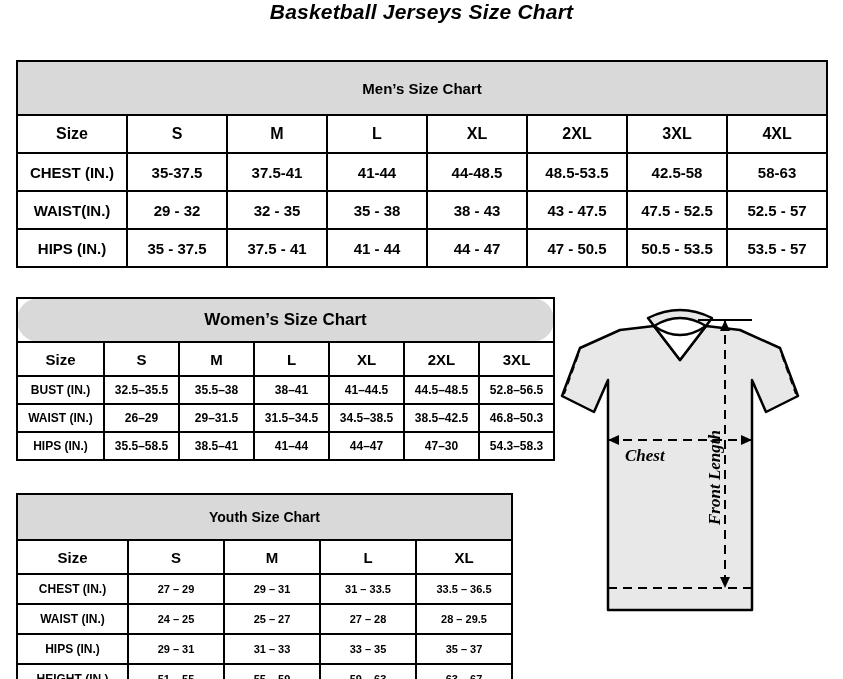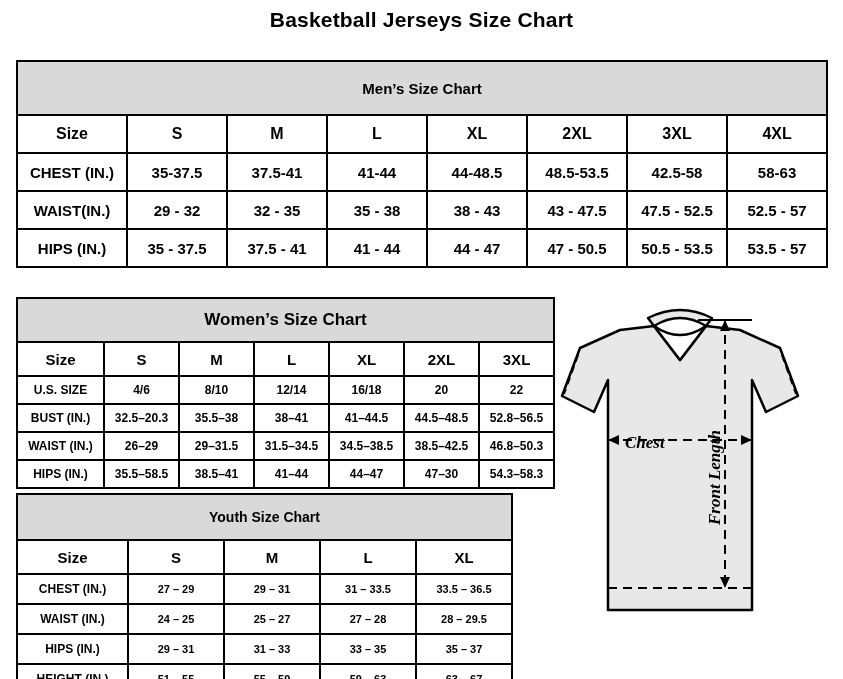--- a/index.html
+++ b/index.html
@@ -13,22 +13,22 @@
     font-family: "Liberation Sans", sans-serif;
     color: #000000;
     position: relative;
     overflow: hidden;
   }
   .page-title {
     text-align: center;
     font-size: 21px;
     font-weight: bold;
     letter-spacing: 0.2px;
-    padding-top: 8px;
     margin: 0 0 10px 0;
+    font-style: italic;
   }
   table {
     border-collapse: collapse;
     table-layout: fixed;
   }
   td, th {
     border: 2px solid #000000;
     text-align: center;
     vertical-align: middle;
     font-weight: bold;
@@ -50,21 +50,21 @@
   #men-table td { height: 34px; font-size: 15px; }
   #men-table .hdr { font-size: 16px; }
   #men-table .rowlabel { font-size: 15px; }
   
   #women-table {
     position: absolute;
     left: 16px;
     top: 297px;
     width: 537px;
   }
-  #women-table td { height: 24px; font-size: 12px; }
+  #women-table td { height: 24px; font-size: 12px; border-radius: 22px; }
   #women-table .hdr { font-size: 15px; height: 30px; }
   #women-table .rowlabel { font-size: 12px; }
   #women-table .caption-cell { font-size: 17px; }
   
   #youth-table {
     position: absolute;
     left: 16px;
     top: 493px;
     width: 495px;
   }
@@ -86,21 +86,21 @@
     position: absolute;
     font-family: "Liberation Serif", serif;
     font-weight: bold;
     font-style: italic;
     font-size: 17px;
     color: #000;
     white-space: nowrap;
   }
   #chest-label {
     left: 105px;
-    top: 133px;
+    top: 146px;
   }
   #frontlength-label {
     left: 185px;
     top: 225px;
     transform: rotate(-90deg);
     transform-origin: left top;
   }
 </style>
 </head>
 <body>
@@ -182,31 +182,22 @@
     <tr>
       <td class="hdr">Size</td>
       <td class="hdr">S</td>
       <td class="hdr">M</td>
       <td class="hdr">L</td>
       <td class="hdr">XL</td>
       <td class="hdr">2XL</td>
       <td class="hdr">3XL</td>
     </tr>
     <tr>
-      <td class="rowlabel">U.S. SIZE</td>
-      <td>4/6</td>
-      <td>8/10</td>
-      <td>12/14</td>
-      <td>16/18</td>
-      <td>20</td>
-      <td>22</td>
-    </tr>
-    <tr>
       <td class="rowlabel">BUST  (IN.)</td>
-      <td>32.5–20.3</td>
+      <td>32.5–35.5</td>
       <td>35.5–38</td>
       <td>38–41</td>
       <td>41–44.5</td>
       <td>44.5–48.5</td>
       <td>52.8–56.5</td>
     </tr>
     <tr>
       <td class="rowlabel">WAIST  (IN.)</td>
       <td>26–29</td>
       <td>29–31.5</td>

